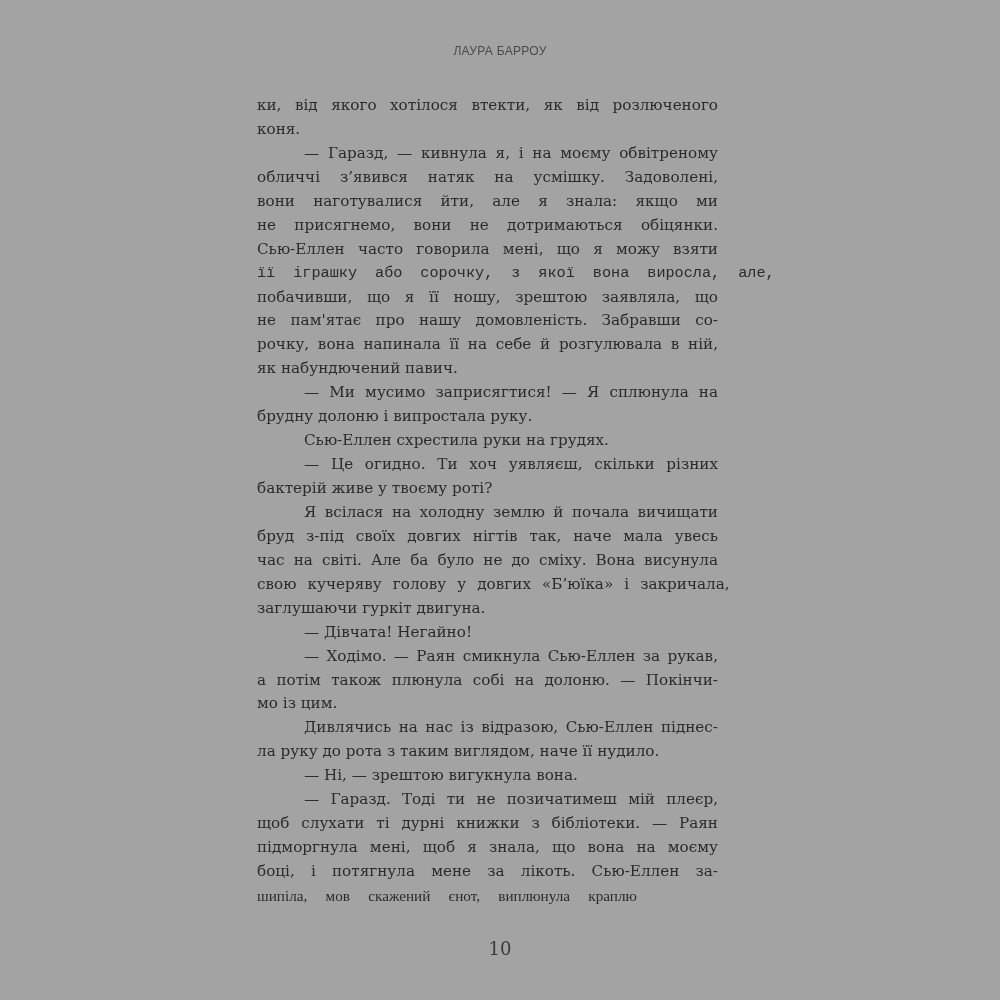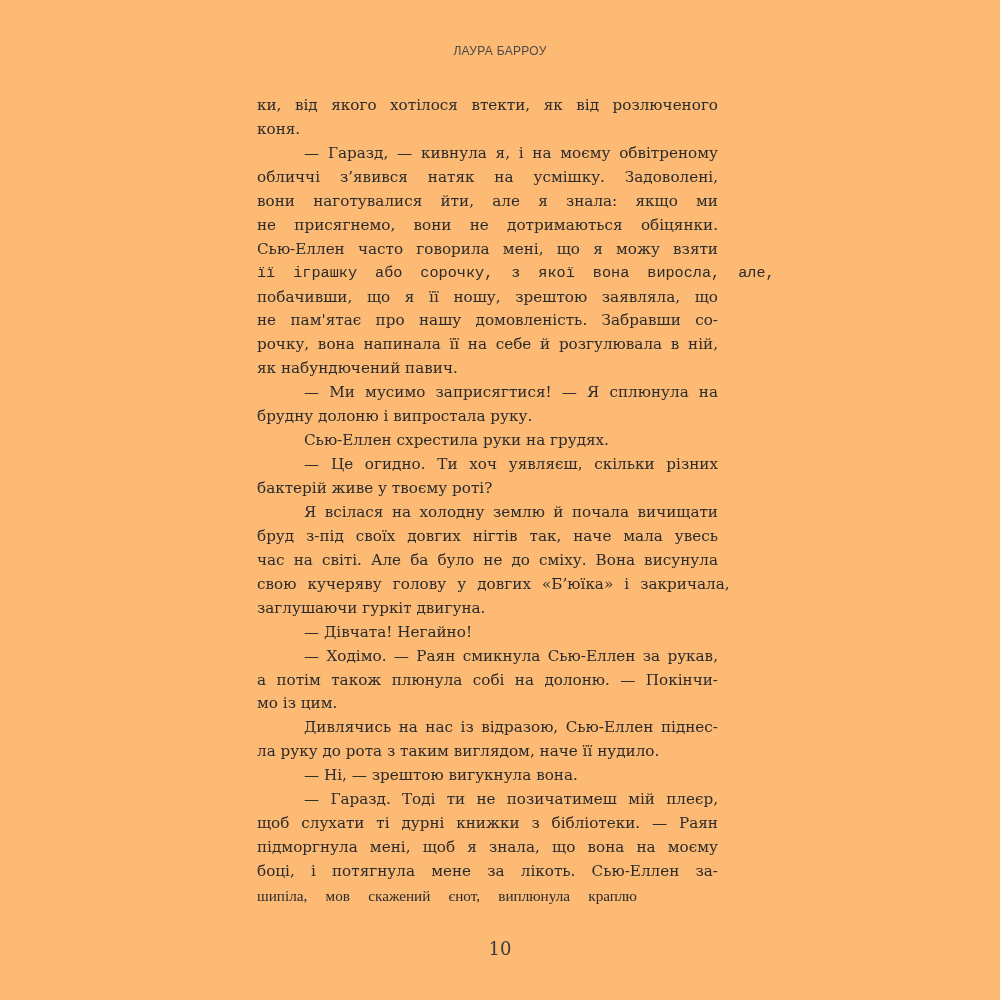--- a/index.html
+++ b/index.html
@@ -10,21 +10,21 @@
   body {
     width: 1000px;
     height: 1000px;
     position: relative;
     overflow: hidden;
   }
   .page {
     position: absolute;
     left: 0; top: 0;
     width: 1000px; height: 1000px;
-    background: #fdba74;
+    background: #a3a3a3;
   }
   .running-head {
     position: absolute;
     top: 44px;
     left: 0;
     width: 1000px;
     text-align: center;
     font-family: "Liberation Sans", sans-serif;
     font-size: 12px;
     letter-spacing: 0.3px;

